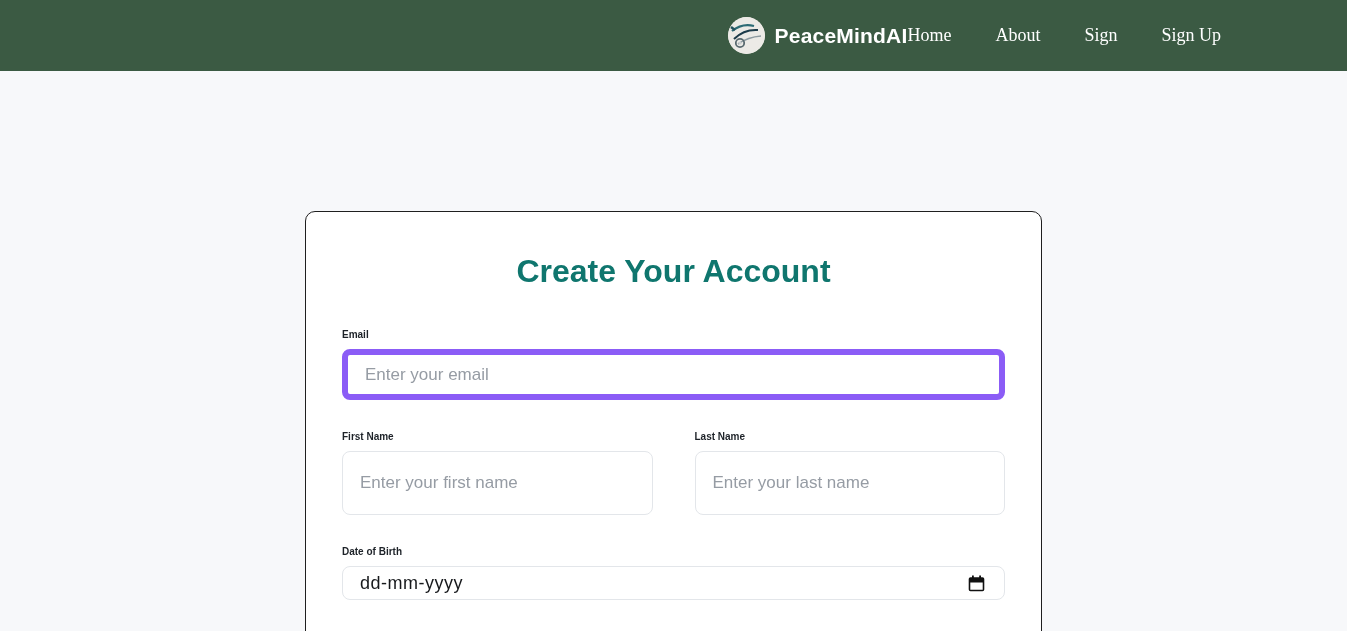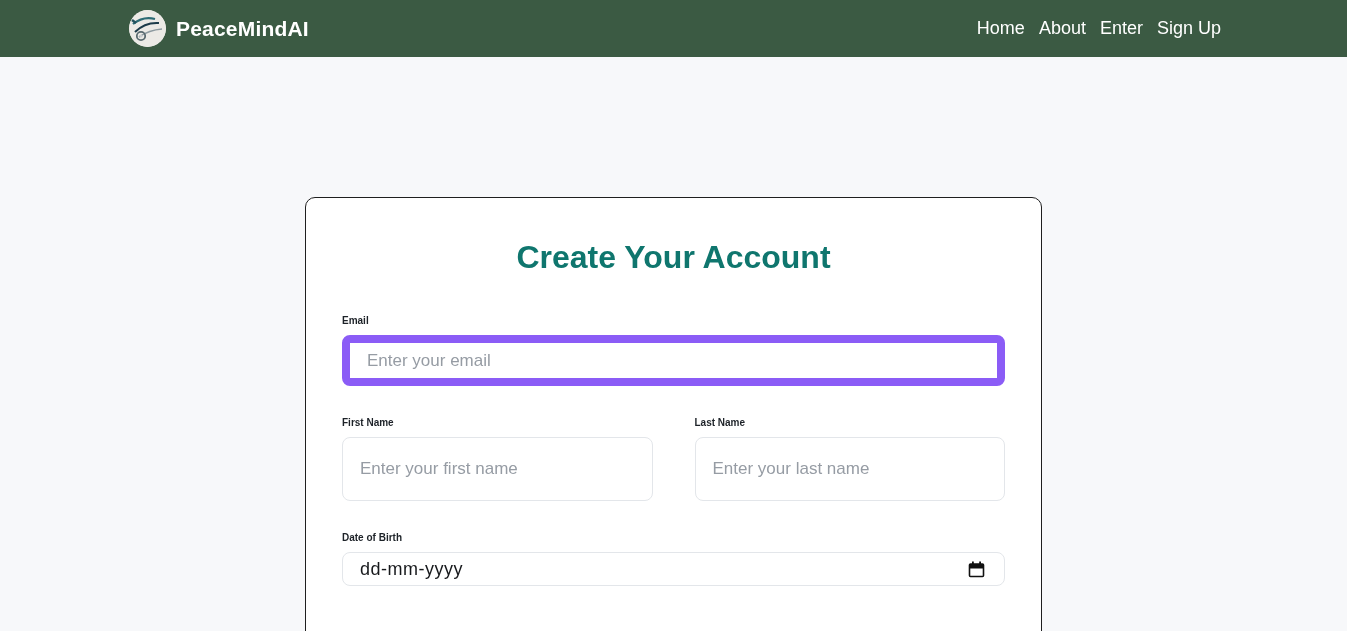--- a/index.html
+++ b/index.html
@@ -5,25 +5,25 @@
   * { margin: 0; padding: 0; box-sizing: border-box; }
   html, body {
     width: 1347px; height: 631px;
     overflow: hidden;
     font-family: "Liberation Sans", sans-serif;
     background: #f7f8fa;
   }
 
   
   .navbar {
-    height: 57px;
+    height: 71px;
     background: #3b5a43;
     display: flex;
     align-items: center;
-    justify-content: space-between;
+    justify-content: flex-end;
     padding: 0 126px 0 129px;
   }
   .brand {
     display: flex;
     align-items: center;
     gap: 10px;
     cursor: pointer;
   }
   .logo-circle {
     width: 37px; height: 37px;
@@ -35,21 +35,22 @@
   }
   .brand-name {
     color: #ffffff;
     font-size: 21px;
     font-weight: 700;
     letter-spacing: 0.2px;
   }
   .nav-links {
     display: flex;
     align-items: center;
-    gap: 14px;
+    gap: 44px;
+    font-family: Liberation Serif, serif;
   }
   .nav-link {
     color: #ffffff;
     font-size: 18px;
     text-decoration: none;
     cursor: pointer;
     font-weight: 400;
   }
 
   
@@ -90,21 +91,21 @@
     border-radius: 8px;
     padding: 0 17px;
     font-size: 17px;
     font-family: "Liberation Sans", sans-serif;
     color: #1d2228;
     background: #fff;
     outline: none;
   }
   .text-input::placeholder { color: #969ca4; opacity: 1; }
   .email-input {
-    border: 8px solid #8b5cf6;
+    border: 6px solid #8b5cf6;
     height: 51px;
   }
   .name-row {
     display: flex;
     gap: 42px;
     margin-bottom: 31px;
   }
   .name-row .field { flex: 1; margin-bottom: 0; }
 
   .date-input {
@@ -146,21 +147,21 @@
         <circle cx="12" cy="26" r="4.2" fill="none" stroke="#5a6a70" stroke-width="1.8"></circle>
         <circle cx="12" cy="26" r="1.6" fill="#c9cdcf"></circle>
         <path d="M3 10 L 7 13" stroke="#24525e" stroke-width="2.4" fill="none"></path>
       </svg>
     </span>
     <span class="brand-name">PeaceMindAI</span>
   </div>
   <nav class="nav-links">
     <a class="nav-link">Home</a>
     <a class="nav-link">About</a>
-    <a class="nav-link">Enter</a>
+    <a class="nav-link">Sign</a>
     <a class="nav-link">Sign Up</a>
   </nav>
 </header>
 
 <main class="page">
   <section class="card">
     <h1 class="card-title">Create Your Account</h1>
 
     <div class="field">
       <label class="field-label">Email</label>

